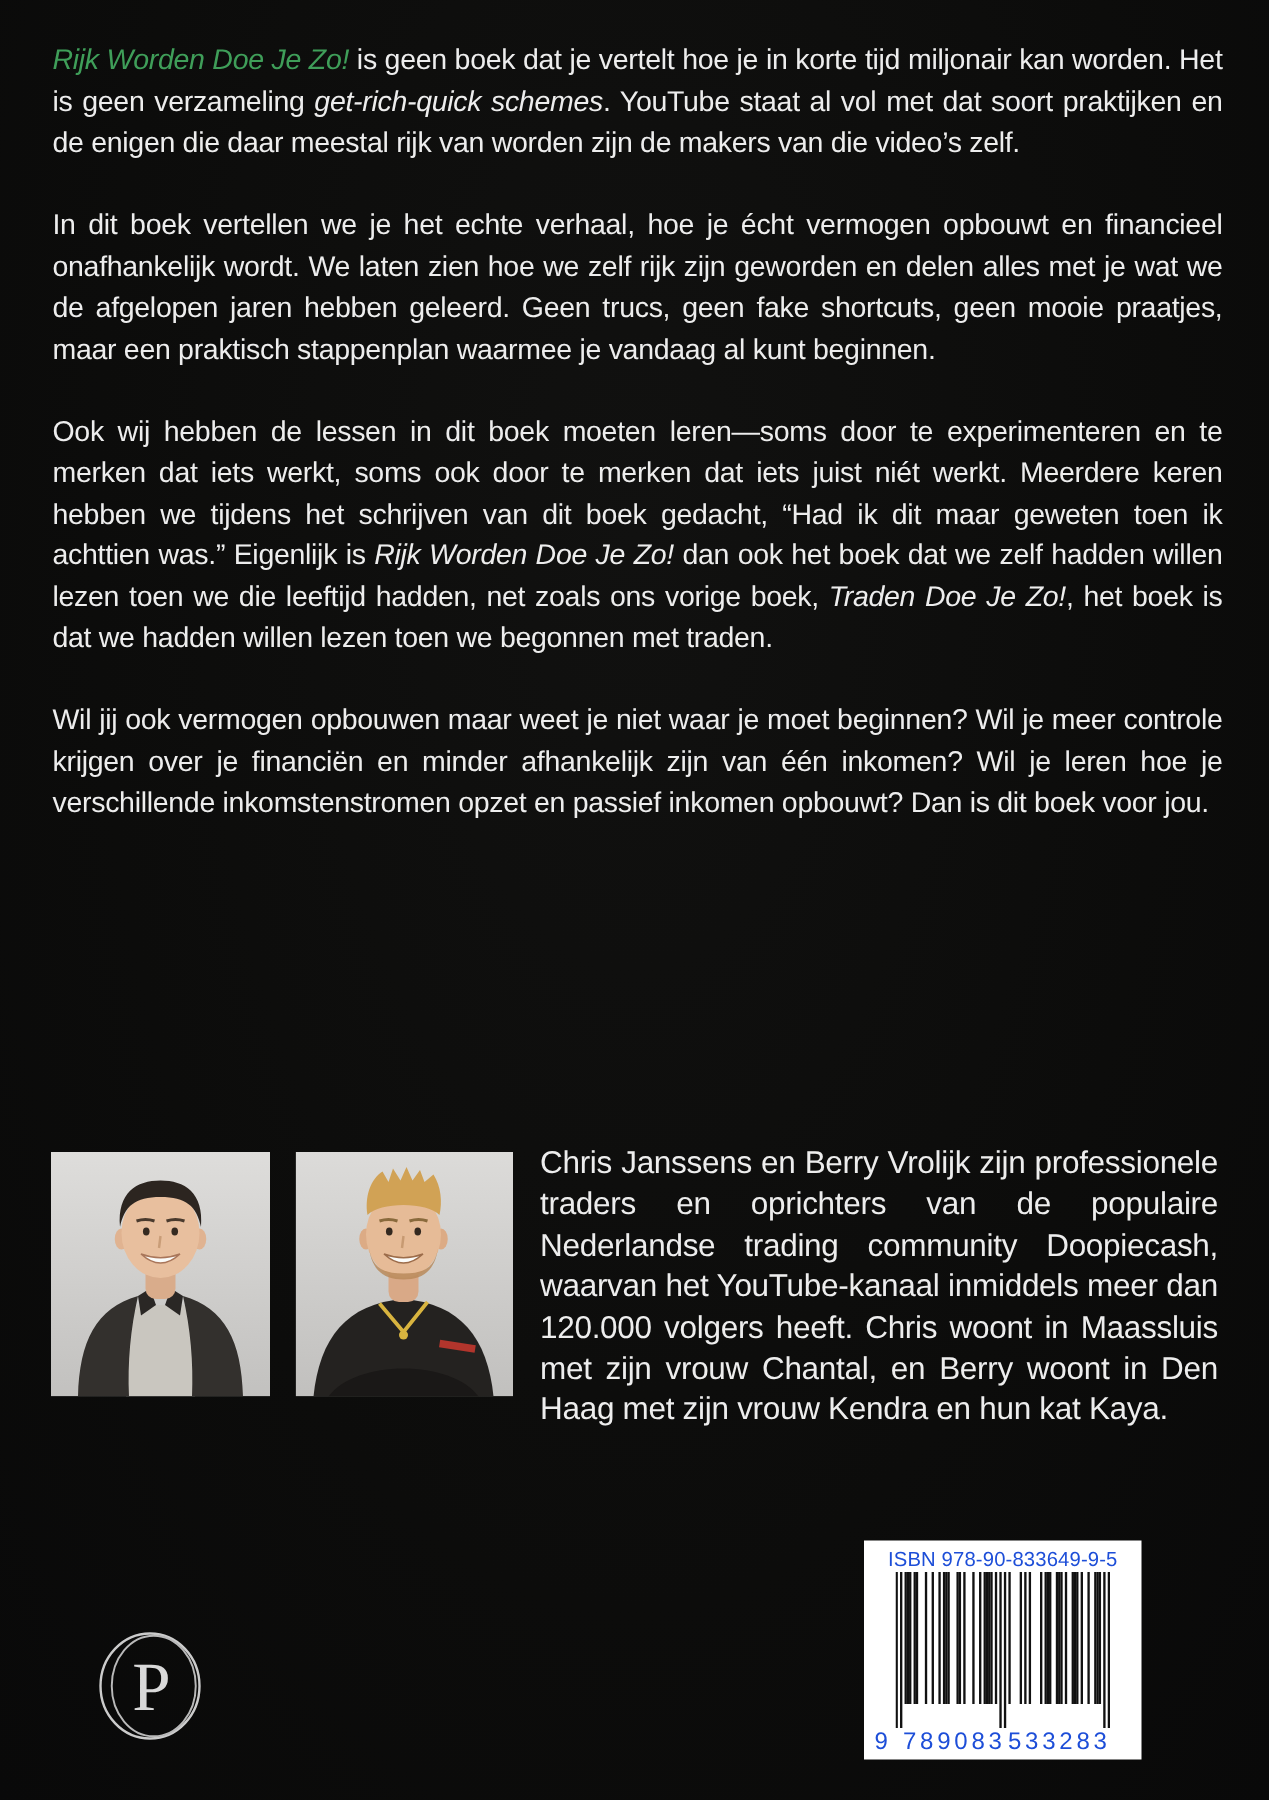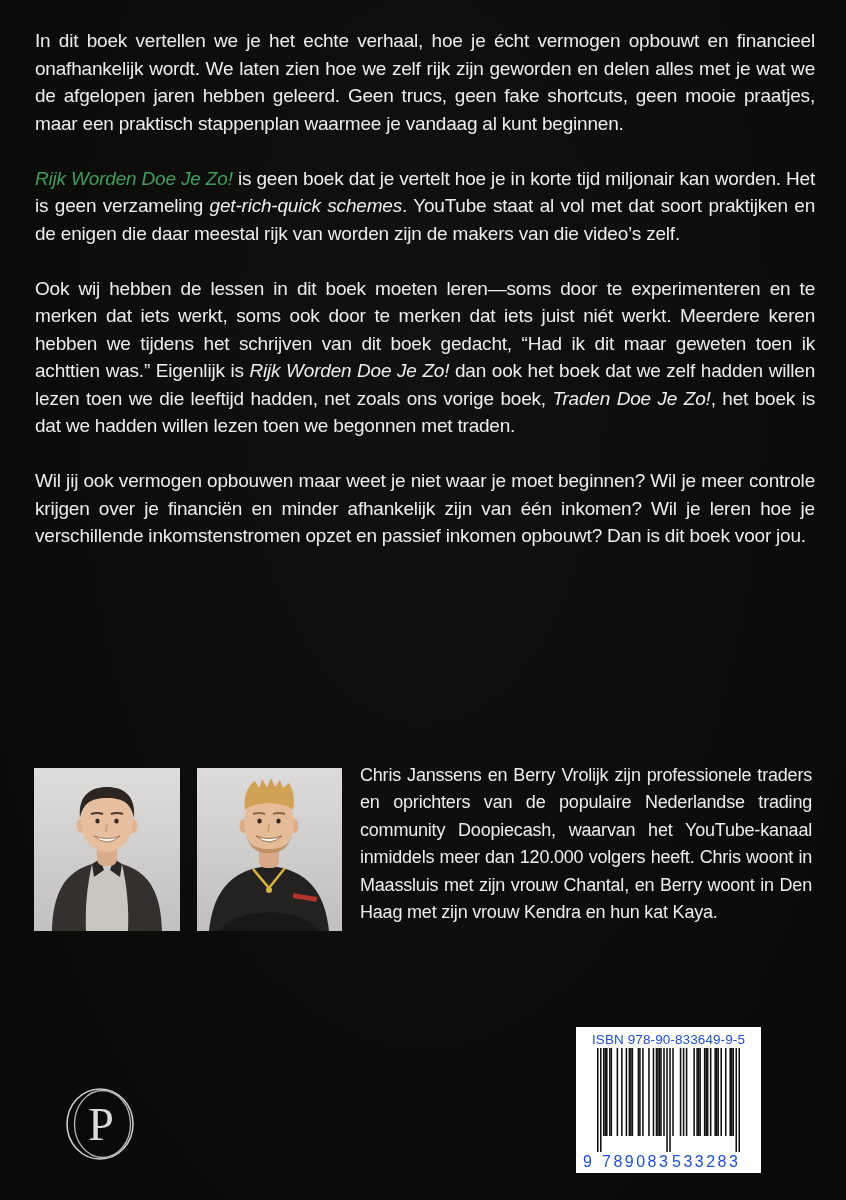--- a/index.html
+++ b/index.html
@@ -56,21 +56,21 @@
   }
   .photo svg { display: block; }
   .photo-chris { left: 34px;  width: 146px; }
   .photo-berry { left: 197px; width: 145px; }
   .bio {
     position: absolute;
     left: 360px;
     top: 762px;
     width: 452px;
     margin: 0;
-    font-size: 18px;
+    font-size: 21px;
     line-height: 27.4px;
     letter-spacing: -0.2px;
     text-align: justify;
   }
   
   .publisher-logo {
     position: absolute;
     left: 62px;
     top: 1087px;
     width: 76px;
@@ -111,22 +111,22 @@
   .bd-0 { left: 7px; }
   .bd-1 { left: 26px;  width: 66px; text-align: center; letter-spacing: 2.5px; }
   .bd-2 { left: 96px;  width: 66px; text-align: center; letter-spacing: 2.5px; }
 </style>
 </head>
 <body>
 
 <div class="cover">
 
   <section class="synopsis">
+    <p><span class="green italic">Rijk Worden Doe Je Zo!</span><span> is geen boek dat je vertelt hoe je in korte tijd miljonair kan worden. Het is geen verzameling </span><span class="italic">get-rich-quick schemes</span><span>. YouTube staat al vol met dat soort praktijken en de enigen die daar meestal rijk van worden zijn de makers van die video’s zelf.</span></p>
     <p>In dit boek vertellen we je het echte verhaal, hoe je écht vermogen opbouwt en financieel onafhankelijk wordt. We laten zien hoe we zelf rijk zijn geworden en delen alles met je wat we de afgelopen jaren hebben geleerd. Geen trucs, geen fake shortcuts, geen mooie praatjes, maar een praktisch stappenplan waarmee je vandaag al kunt beginnen.</p>
-    <p><span class="green italic">Rijk Worden Doe Je Zo!</span><span> is geen boek dat je vertelt hoe je in korte tijd miljonair kan worden. Het is geen verzameling </span><span class="italic">get-rich-quick schemes</span><span>. YouTube staat al vol met dat soort praktijken en de enigen die daar meestal rijk van worden zijn de makers van die video’s zelf.</span></p>
     <p><span>Ook wij hebben de lessen in dit boek moeten leren—soms door te experimenteren en te merken dat iets werkt, soms ook door te merken dat iets juist niét werkt. Meerdere keren hebben we tijdens het schrijven van dit boek gedacht, “Had ik dit maar geweten toen ik achttien was.” Eigenlijk is </span><span class="italic">Rijk Worden Doe Je Zo!</span><span> dan ook het boek dat we zelf hadden willen lezen toen we die leeftijd hadden, net zoals ons vorige boek, </span><span class="italic">Traden Doe Je Zo!</span><span>, het boek is dat we hadden willen lezen toen we begonnen met traden.</span></p>
     <p>Wil jij ook vermogen opbouwen maar weet je niet waar je moet beginnen? Wil je meer controle krijgen over je financiën en minder afhankelijk zijn van één inkomen? Wil je leren hoe je verschillende inkomstenstromen opzet en passief inkomen opbouwt? Dan is dit boek voor jou.</p>
   </section>
 
 
   <div class="photo photo-chris">
     <svg width="146" height="163" viewBox="0 0 146 163">
       <defs>
         <linearGradient id="bgc" x1="0" y1="0" x2="0" y2="1">
           <stop offset="0" stop-color="#dedddb"></stop>

